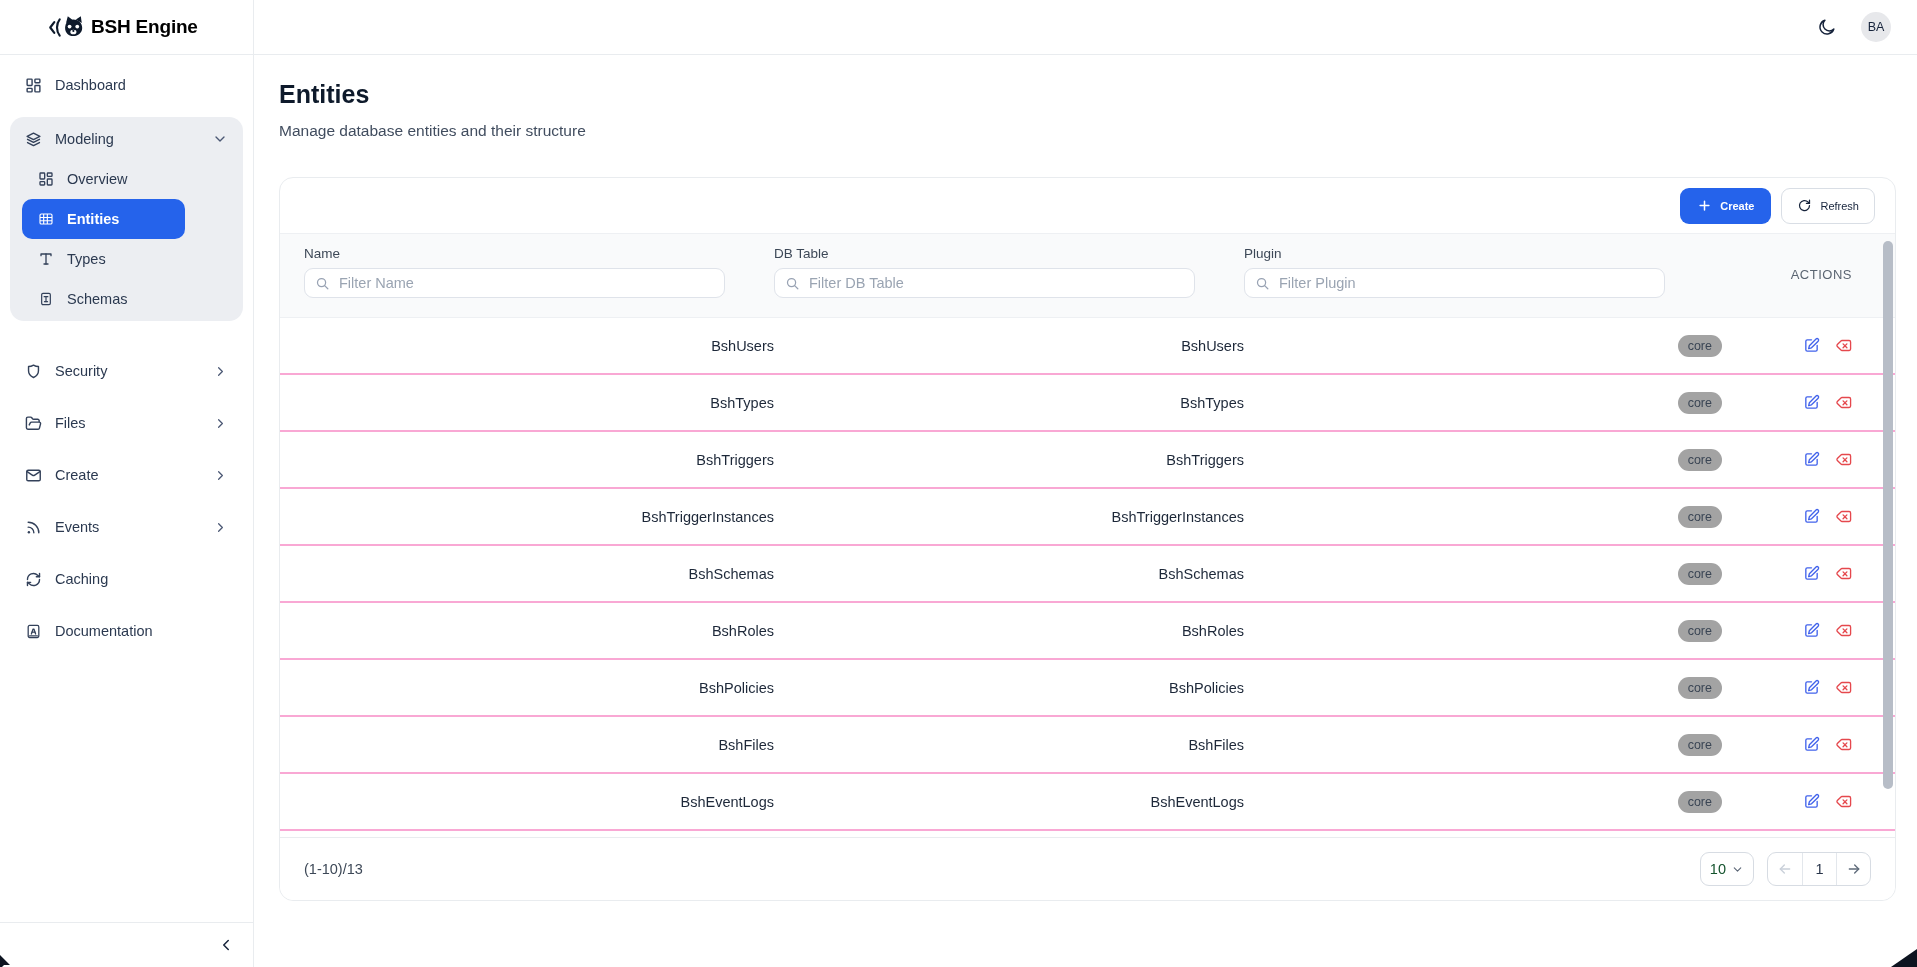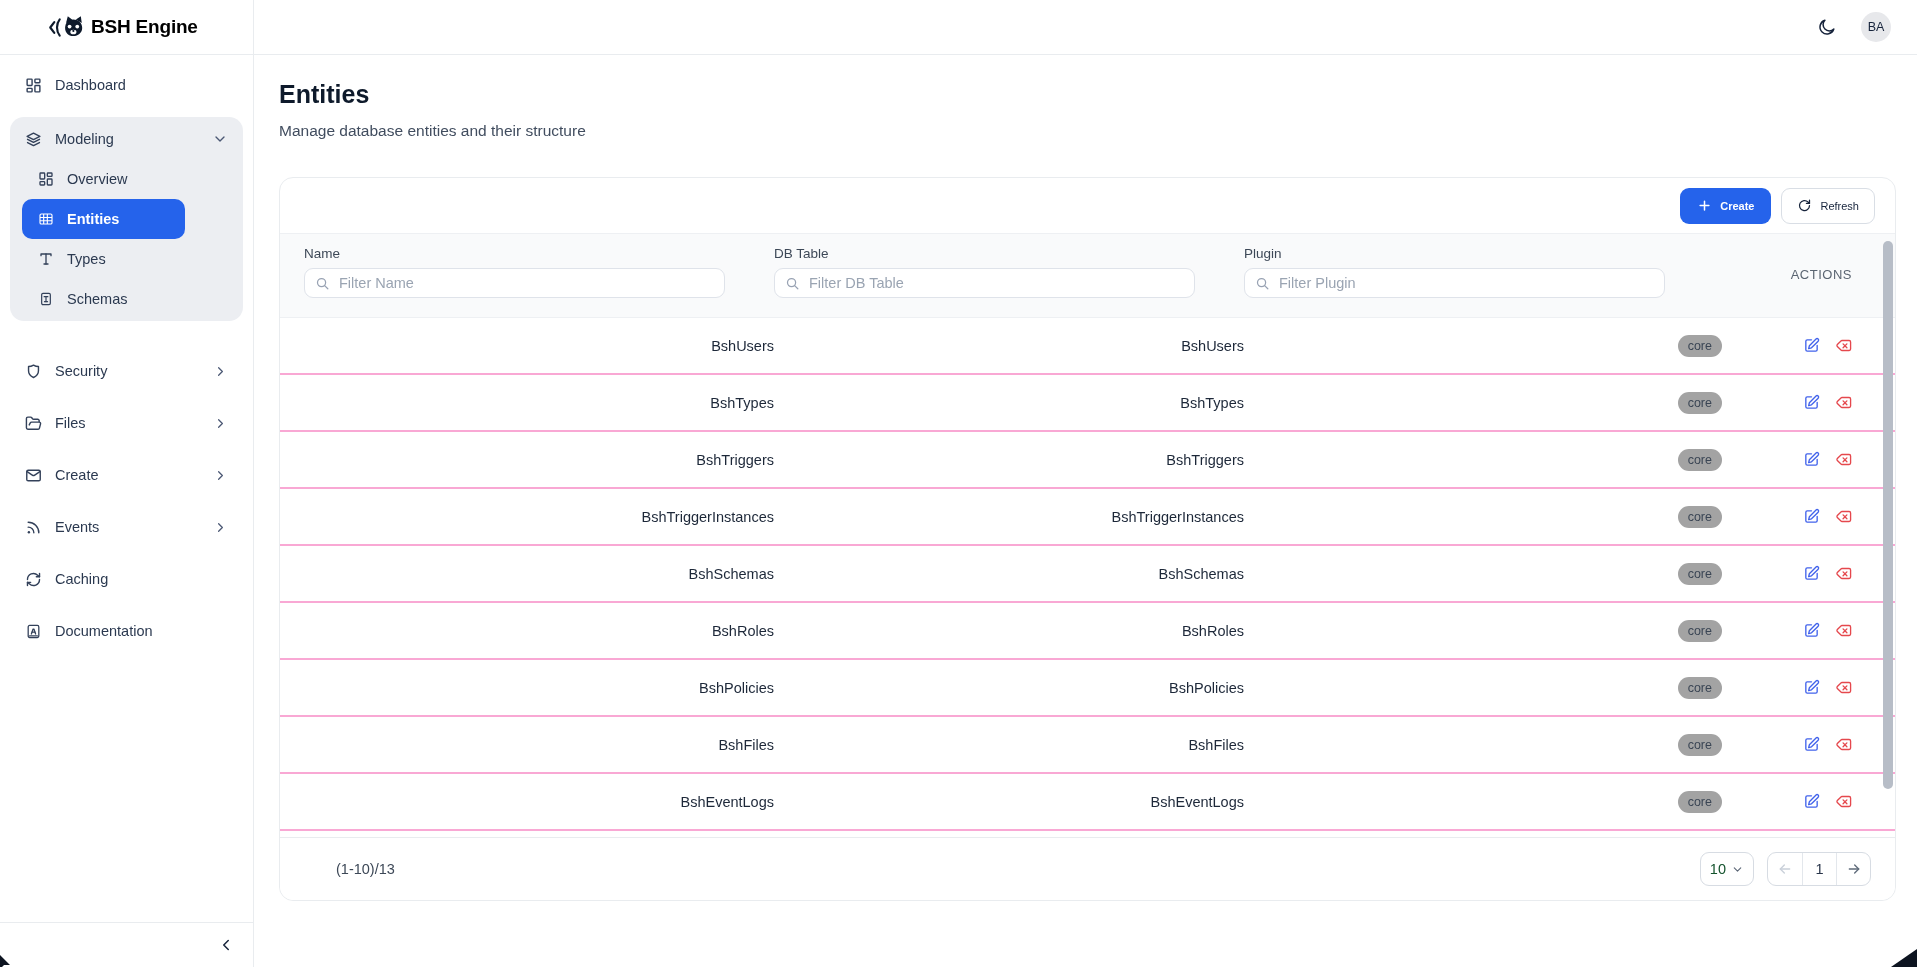--- a/index.html
+++ b/index.html
@@ -127,21 +127,21 @@
     background:#b7bdc7; border-radius:6px; cursor:grab;
   }
 
   .card-footer {
     position:absolute; left:0; right:0; bottom:0; height:63px;
     border-top:1px solid #e9ecef; background:#fff;
     border-radius:0 0 14px 14px;
     display:flex; align-items:center; justify-content:space-between;
     padding:0 24px;
   }
-  .range-text { font-size:14.5px; color:#3d4857;margin-left:32px; }
+  .range-text { font-size:14.5px; color:#3d4857; }
   .pg-controls { display:flex; align-items:center; gap:13px; }
   .page-size {
     height:34px; border:1px solid #d7dce3; border-radius:9px;
     display:flex; align-items:center; gap:5px; padding:0 9px;
     font-size:14.5px; color:#14532d; cursor:pointer; background:#fff;
   }
   .pager { display:flex; height:34px; border:1px solid #d7dce3; border-radius:9px; overflow:hidden; background:#fff; }
   .pager-cell { width:34px; display:flex; align-items:center; justify-content:center; cursor:pointer; }
   .pager-cell + .pager-cell { border-left:1px solid #e3e7ec; }
   .pager-prev { color:#c9d0d9; }

